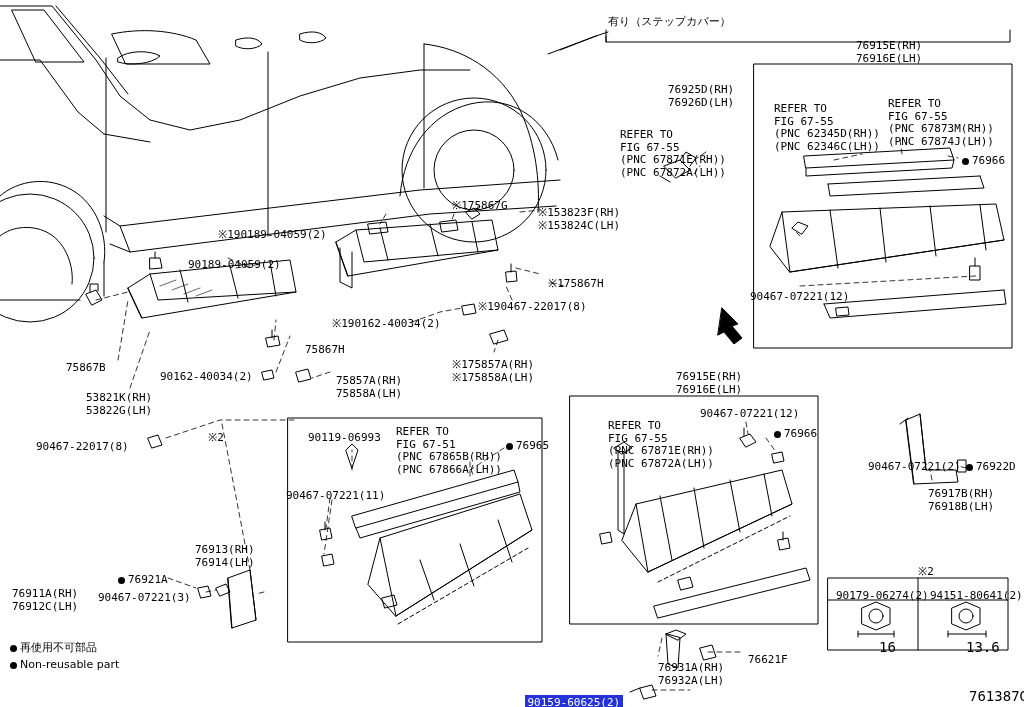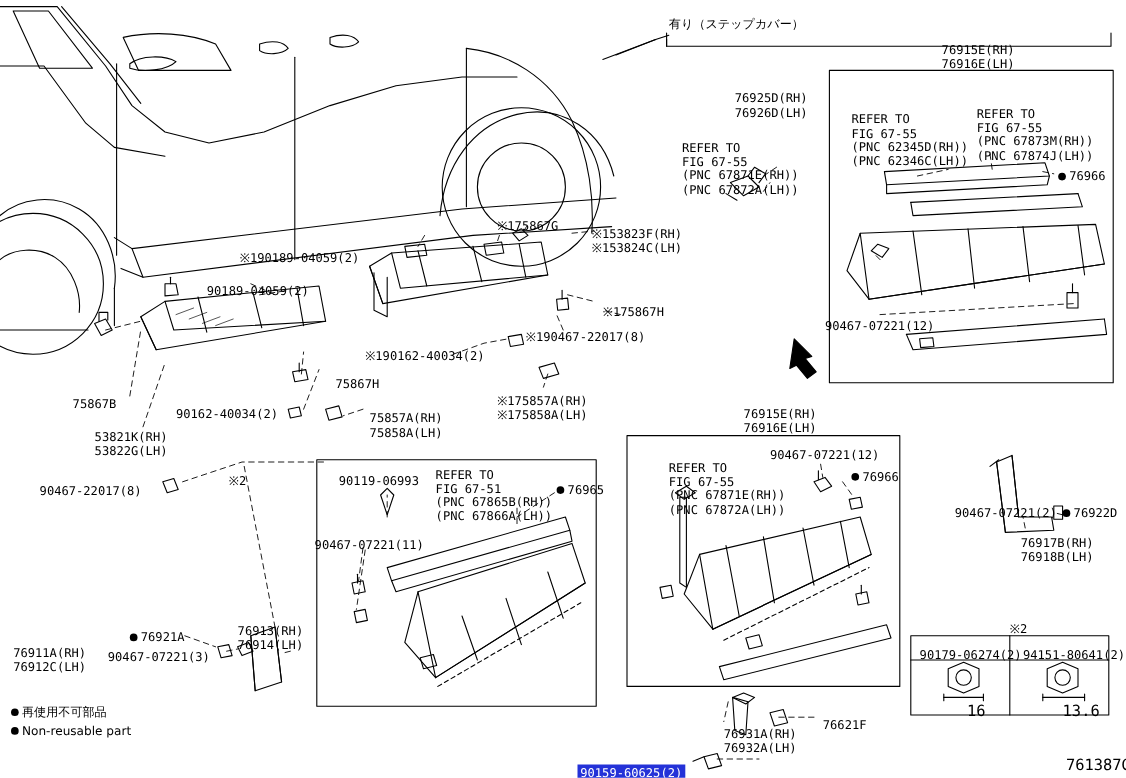--- a/index.html
+++ b/index.html
@@ -330,21 +330,21 @@
 FIG 67-55
 (PNC 67871E(RH))
 (PNC 67872A(LH))</div>
       <div class="lbl" style="left: 700px; top: 408px;">90467-07221(12)</div>
       <div class="lbl" style="left: 774px; top: 428px;"><span class="dot"></span><span>76966</span></div>
       <div class="lbl" style="left: 286px; top: 490px; text-align: right;">90467-07221(11)</div>
       <div class="lbl" style="left: 868px; top: 461px;">90467-07221(2)</div>
       <div class="lbl" style="left: 966px; top: 461px;"><span class="dot"></span><span>76922D</span></div>
       <div class="lbl" style="left: 928px; top: 488px;">76917B(RH)
 76918B(LH)</div>
-      <div class="lbl" style="left: 216px; top: 544px; margin-top: 24px;">76913(RH)
+      <div class="lbl" style="left: 195px; top: 544px;">76913(RH)
 76914(LH)</div>
       <div class="lbl" style="left: 118px; top: 574px;"><span class="dot"></span><span>76921A</span></div>
       <div class="lbl" style="left: 12px; top: 588px;">76911A(RH)
 76912C(LH)</div>
       <div class="lbl" style="left: 98px; top: 592px;">90467-07221(3)</div>
       <div class="lbl" style="left: 658px; top: 662px;">76931A(RH)
 76932A(LH)</div>
       <div class="lbl" style="left: 748px; top: 654px;">76621F</div>
       <div class="lbl" style="left: 918px; top: 566px;">※2</div>
       <div class="lbl" style="left: 836px; top: 590px;">90179-06274(2)</div>

